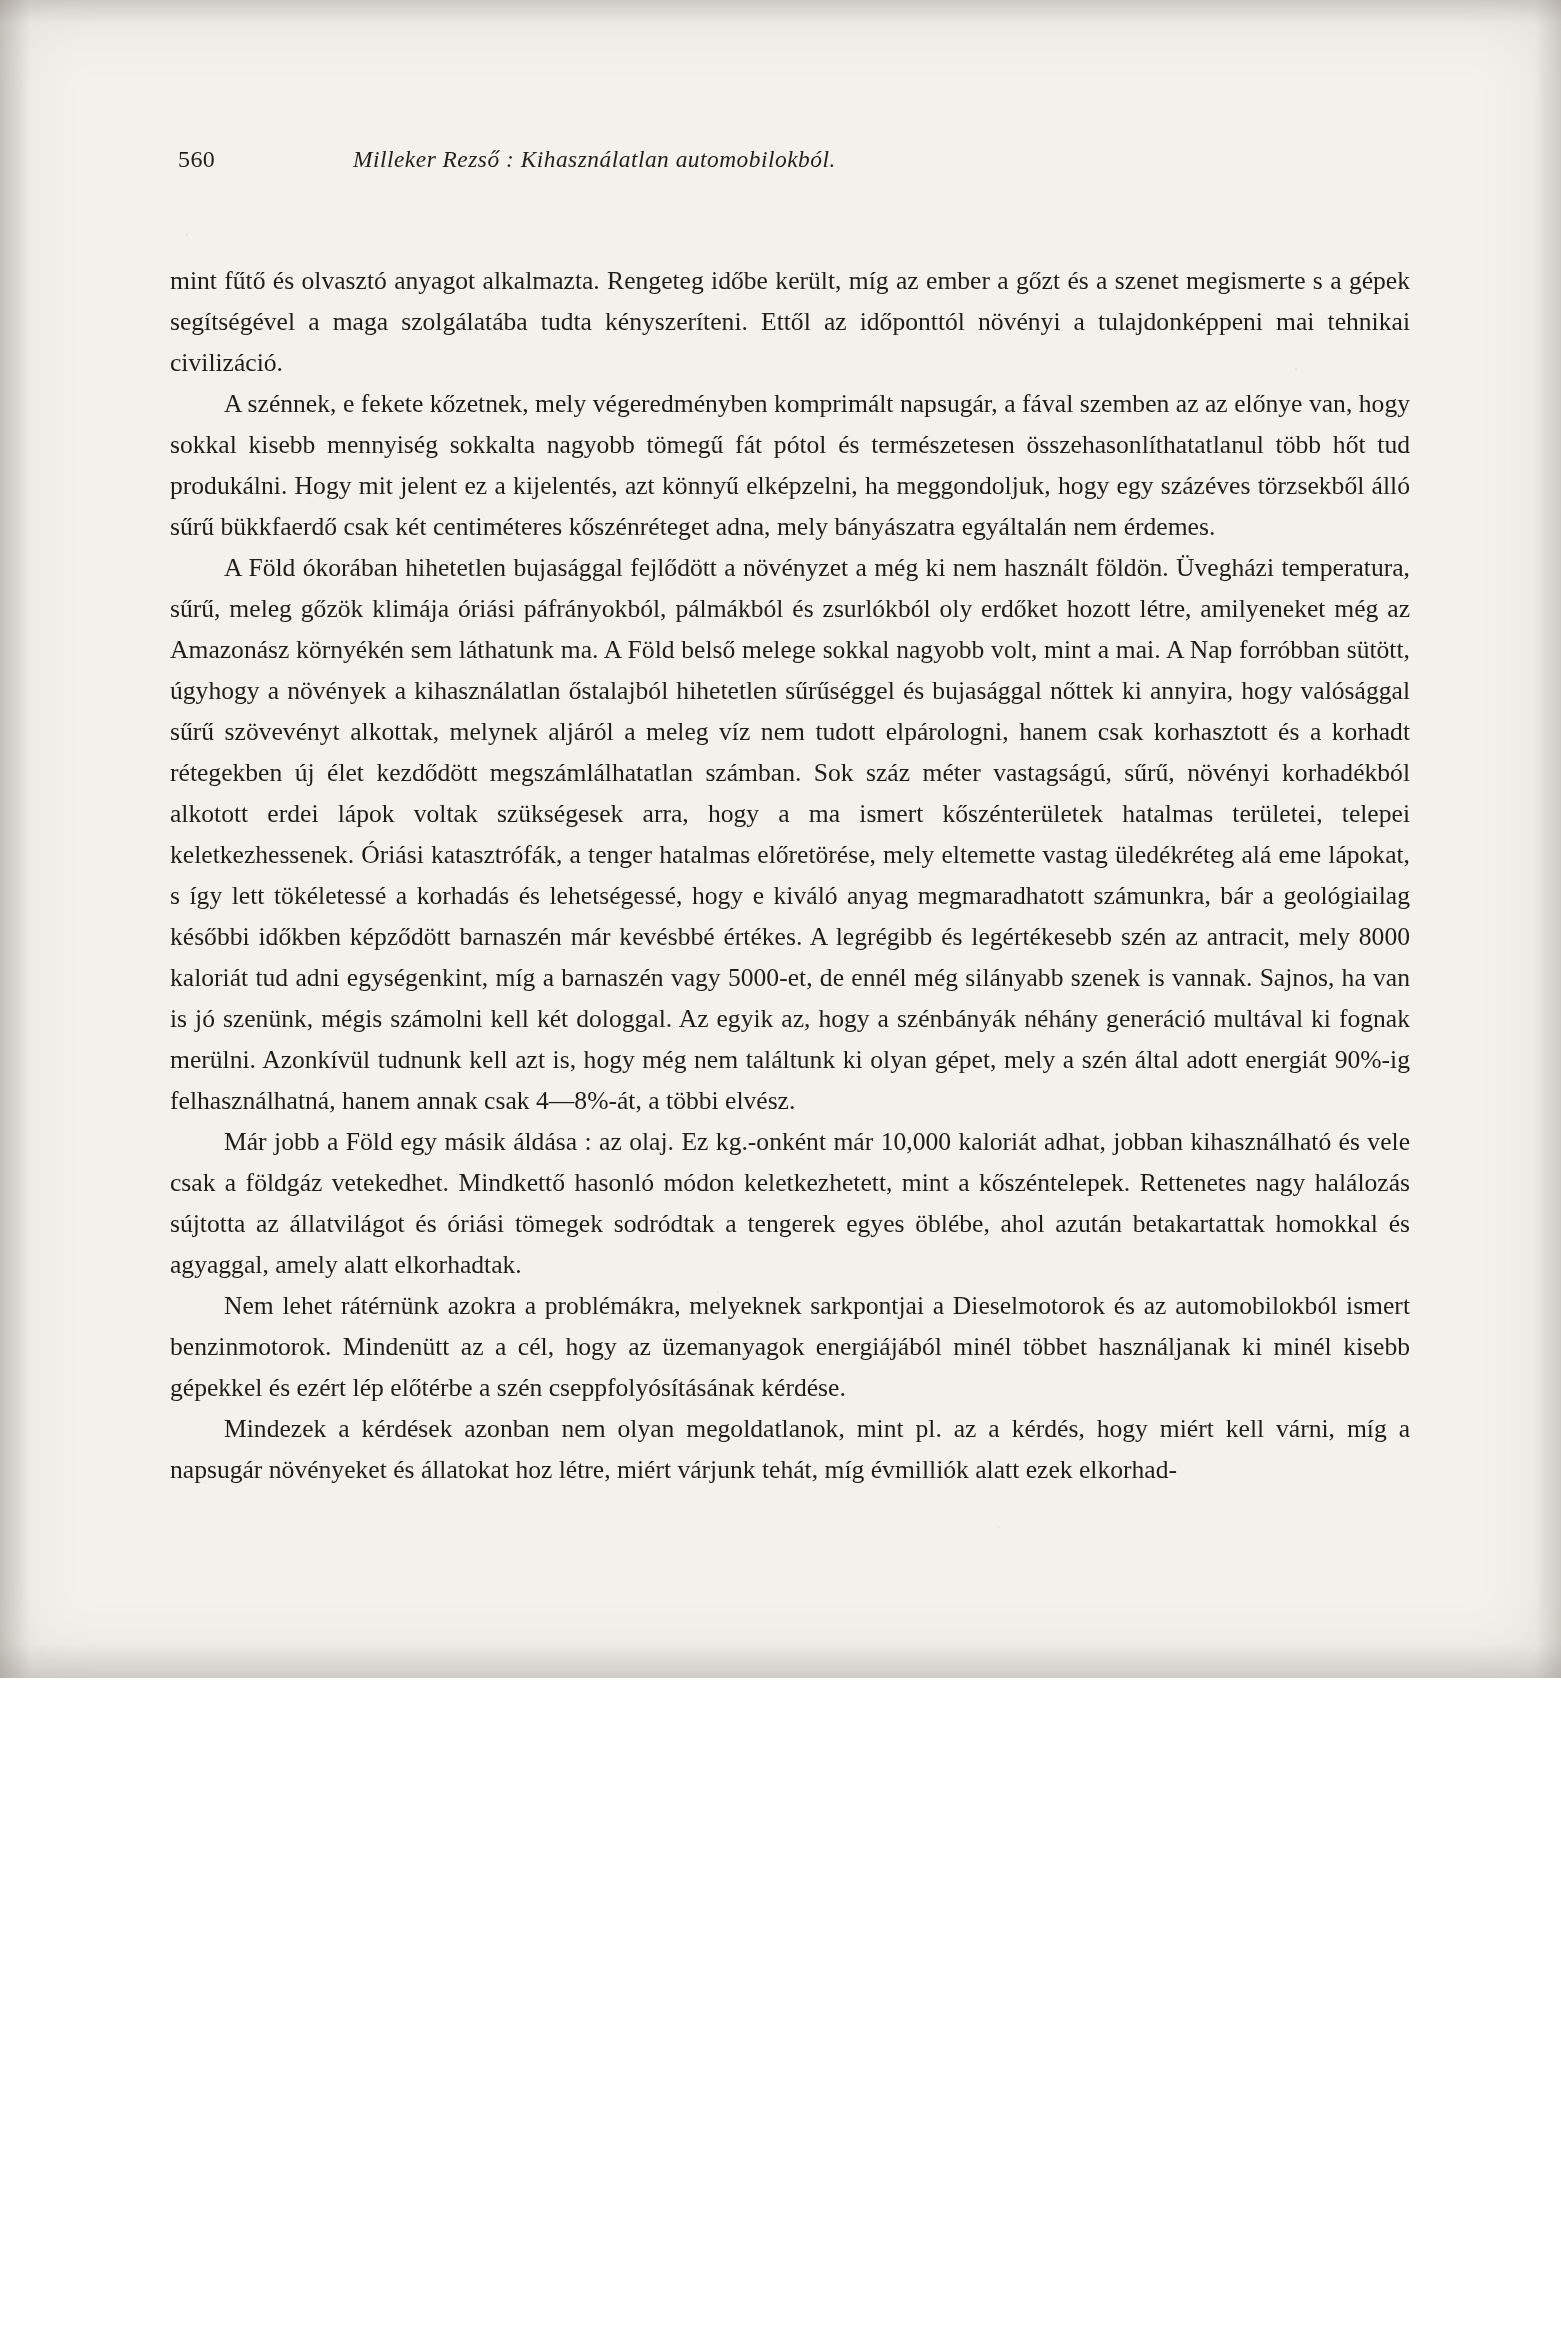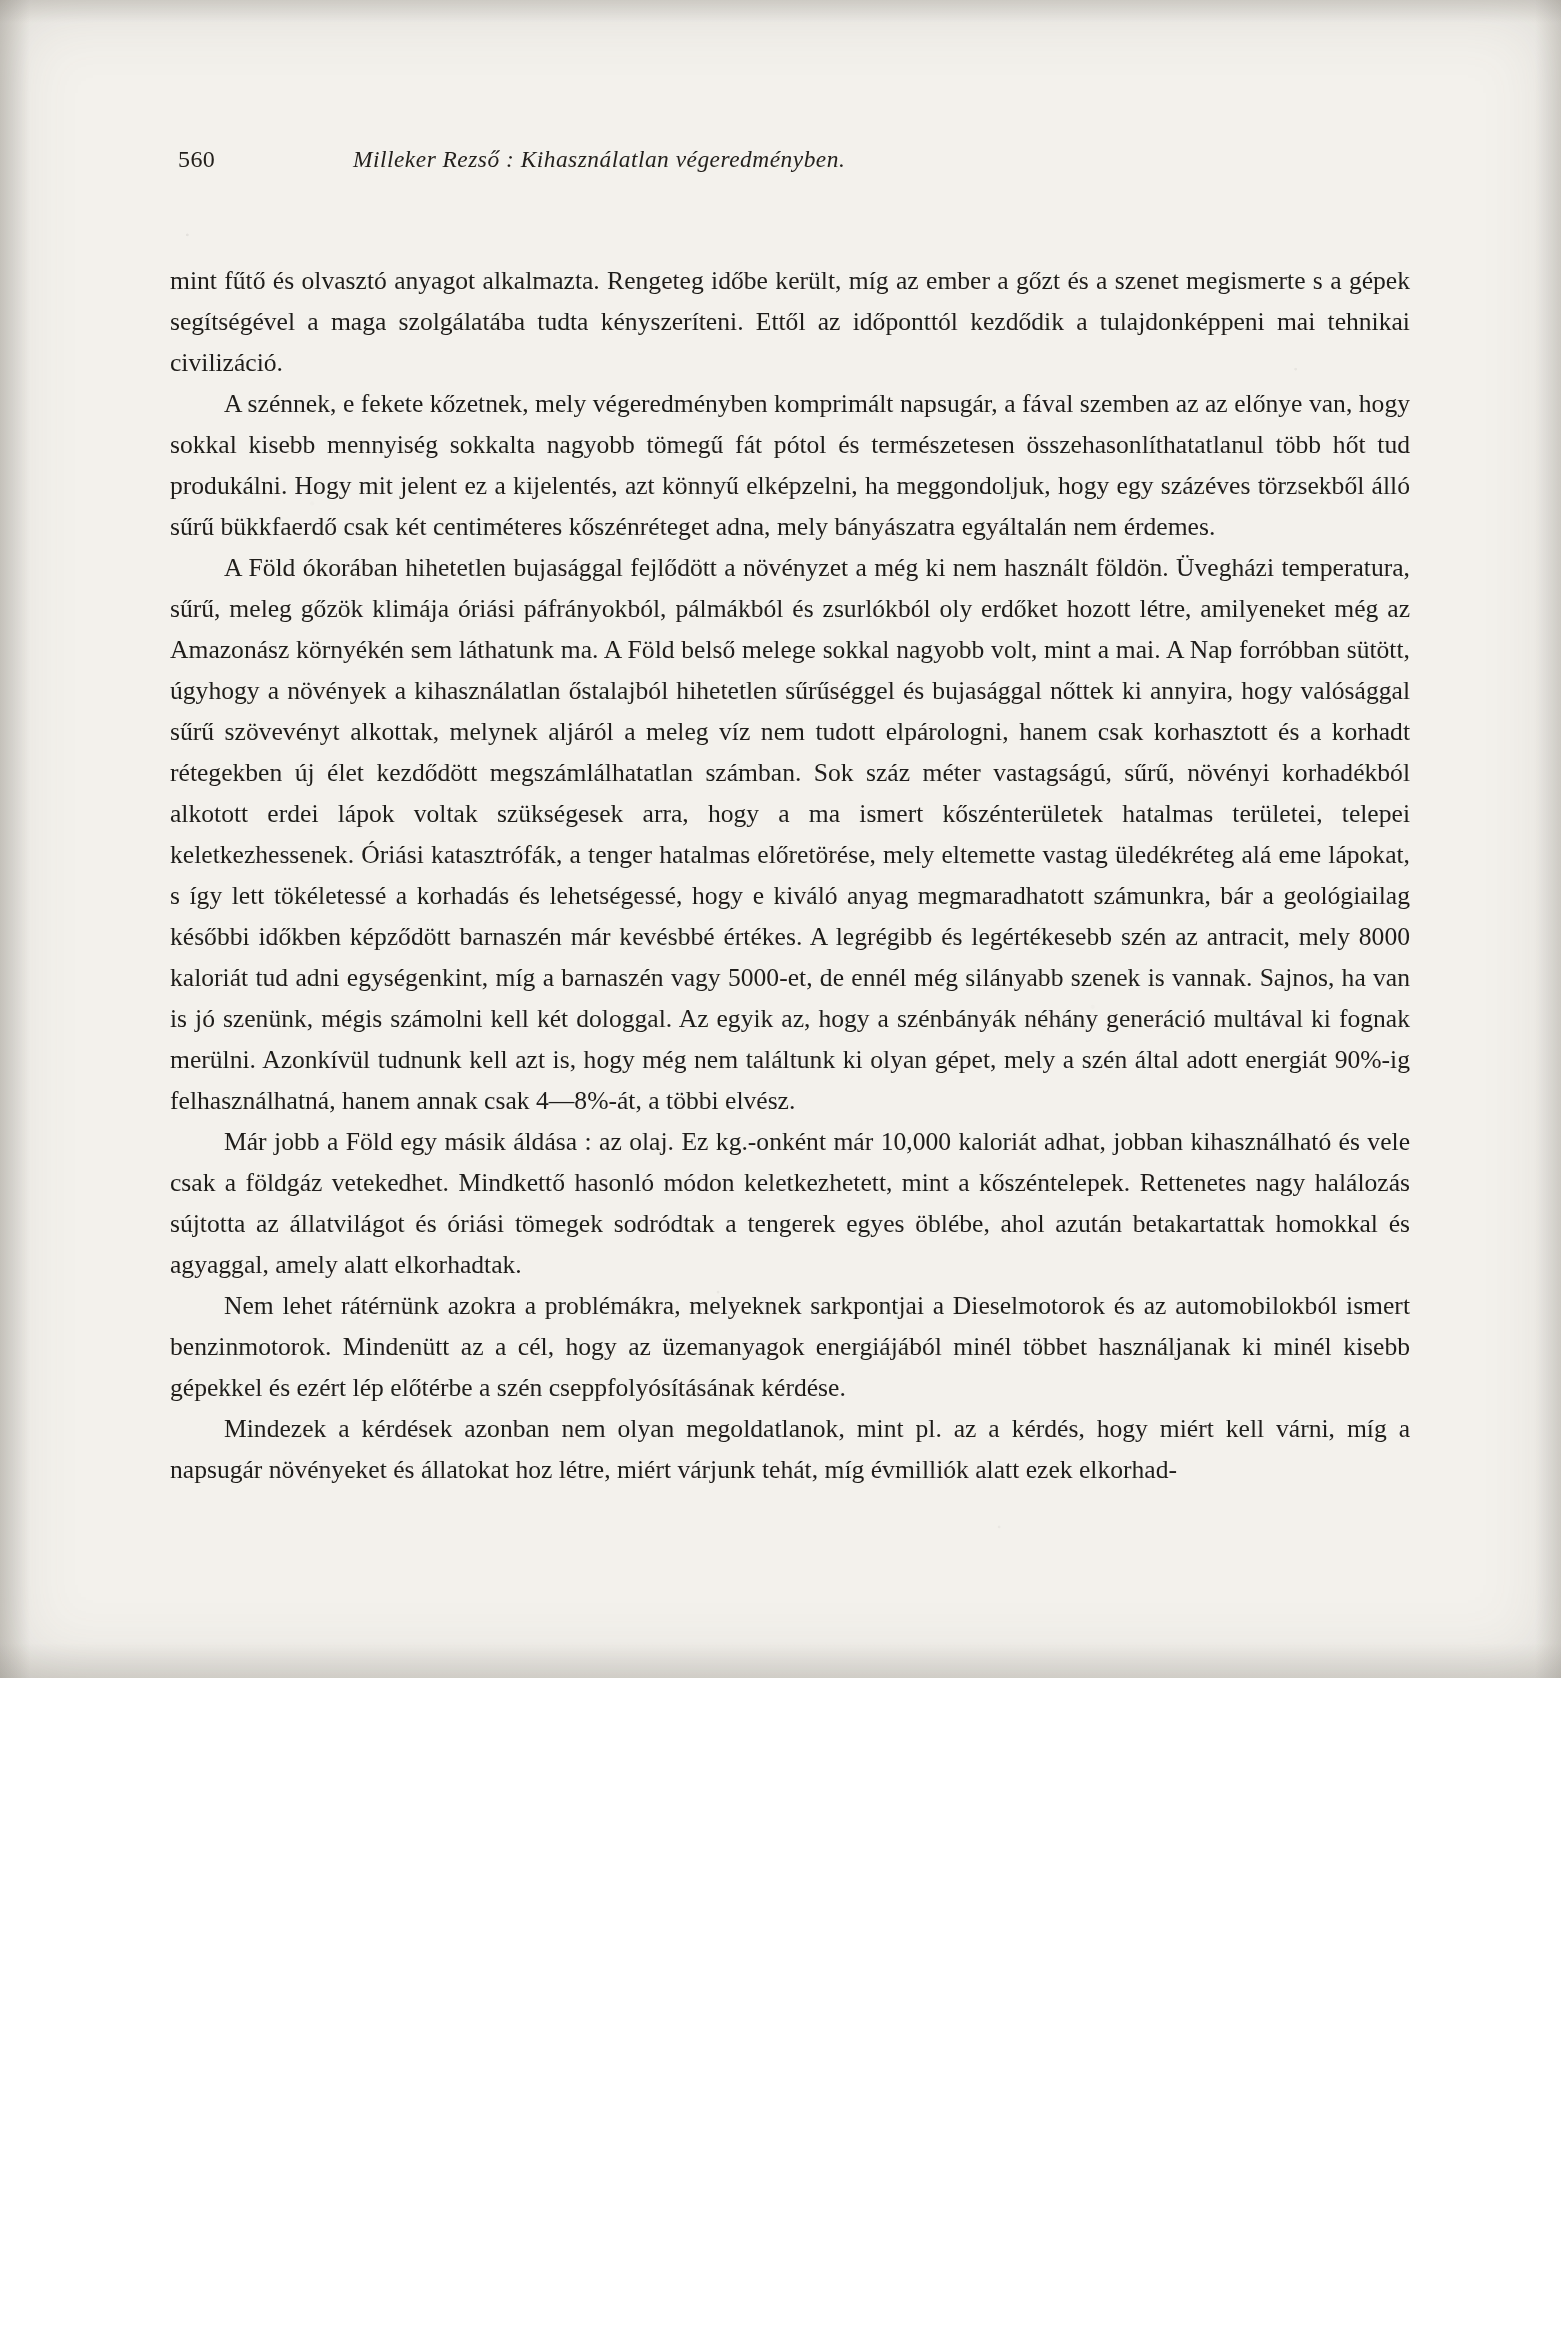--- a/index.html
+++ b/index.html
@@ -127,25 +127,25 @@
 
 <div class="page">
 
   <div class="scan-edge-left"></div>
   <div class="scan-edge-top"></div>
   <div class="scan-edge-right"></div>
   <div class="scan-edge-bottom"></div>
 
   <div class="running-head">
     <span class="folio">560</span>
-    <span class="head-title">Milleker Rezső : Kihasználatlan végeredményben.</span>
+    <span class="head-title">Milleker Rezső : Kihasználatlan automobilokból.</span>
   </div>
 
   <div class="body-text">
-    <p class="noindent">mint fűtő és olvasztó anyagot alkalmazta. Rengeteg időbe került, míg az ember a gőzt és a szenet megismerte s a gépek segítségével a maga szolgálatába tudta kényszeríteni. Ettől az időponttól kezdődik a tulajdonképpeni mai tehnikai civilizáció.</p>
+    <p class="noindent">mint fűtő és olvasztó anyagot alkalmazta. Rengeteg időbe került, míg az ember a gőzt és a szenet megismerte s a gépek segítségével a maga szolgálatába tudta kényszeríteni. Ettől az időponttól növényi a tulajdonképpeni mai tehnikai civilizáció.</p>
     <p>A szénnek, e fekete kőzetnek, mely végeredményben komprimált napsugár, a fával szemben az az előnye van, hogy sokkal kisebb mennyiség sokkalta nagyobb tömegű fát pótol és természetesen összehasonlíthatatlanul több hőt tud produkálni. Hogy mit jelent ez a kijelentés, azt könnyű elképzelni, ha meggondoljuk, hogy egy százéves törzsekből álló sűrű bükkfaerdő csak két centiméteres kőszénréteget adna, mely bányászatra egyáltalán nem érdemes.</p>
     <p>A Föld ókorában hihetetlen bujasággal fejlődött a növényzet a még ki nem használt földön. Üvegházi temperatura, sűrű, meleg gőzök klimája óriási páfrányokból, pálmákból és zsurlókból oly erdőket hozott létre, amilyeneket még az Amazonász környékén sem láthatunk ma. A Föld belső melege sokkal nagyobb volt, mint a mai. A Nap forróbban sütött, úgyhogy a növények a kihasználatlan őstalajból hihetetlen sűrűséggel és bujasággal nőttek ki annyira, hogy valósággal sűrű szövevényt alkottak, melynek aljáról a meleg víz nem tudott elpárologni, hanem csak korhasztott és a korhadt rétegekben új élet kezdődött megszámlálhatatlan számban. Sok száz méter vastagságú, sűrű, növényi korhadékból alkotott erdei lápok voltak szükségesek arra, hogy a ma ismert kőszénterületek hatalmas területei, telepei keletkezhessenek. Óriási katasztrófák, a tenger hatalmas előretörése, mely eltemette vastag üledékréteg alá eme lápokat, s így lett tökéletessé a korhadás és lehetségessé, hogy e kiváló anyag megmaradhatott számunkra, bár a geológiailag későbbi időkben képződött barnaszén már kevésbbé értékes. A legrégibb és legértékesebb szén az antracit, mely 8000 kaloriát tud adni egységenkint, míg a barnaszén vagy 5000-et, de ennél még silányabb szenek is vannak. Sajnos, ha van is jó szenünk, mégis számolni kell két dologgal. Az egyik az, hogy a szénbányák néhány generáció multával ki fognak merülni. Azonkívül tudnunk kell azt is, hogy még nem találtunk ki olyan gépet, mely a szén által adott energiát 90%-ig felhasználhatná, hanem annak csak 4—8%-át, a többi elvész.</p>
     <p>Már jobb a Föld egy másik áldása : az olaj. Ez kg.-onként már 10,000 kaloriát adhat, jobban kihasználható és vele csak a földgáz vetekedhet. Mindkettő hasonló módon keletkezhetett, mint a kőszéntelepek. Rettenetes nagy halálozás sújtotta az állatvilágot és óriási tömegek sodródtak a tengerek egyes öblébe, ahol azután betakartattak homokkal és agyaggal, amely alatt elkorhadtak.</p>
     <p>Nem lehet rátérnünk azokra a problémákra, melyeknek sarkpontjai a Dieselmotorok és az automobilokból ismert benzinmotorok. Mindenütt az a cél, hogy az üzemanyagok energiájából minél többet használjanak ki minél kisebb gépekkel és ezért lép előtérbe a szén cseppfolyósításának kérdése.</p>
     <p>Mindezek a kérdések azonban nem olyan megoldatlanok, mint pl. az a kérdés, hogy miért kell várni, míg a napsugár növényeket és állatokat hoz létre, miért várjunk tehát, míg évmilliók alatt ezek elkorhad-</p>
   </div>
 
   <div class="margin-mark"></div>
   <div class="speckles"></div>
 </div>

